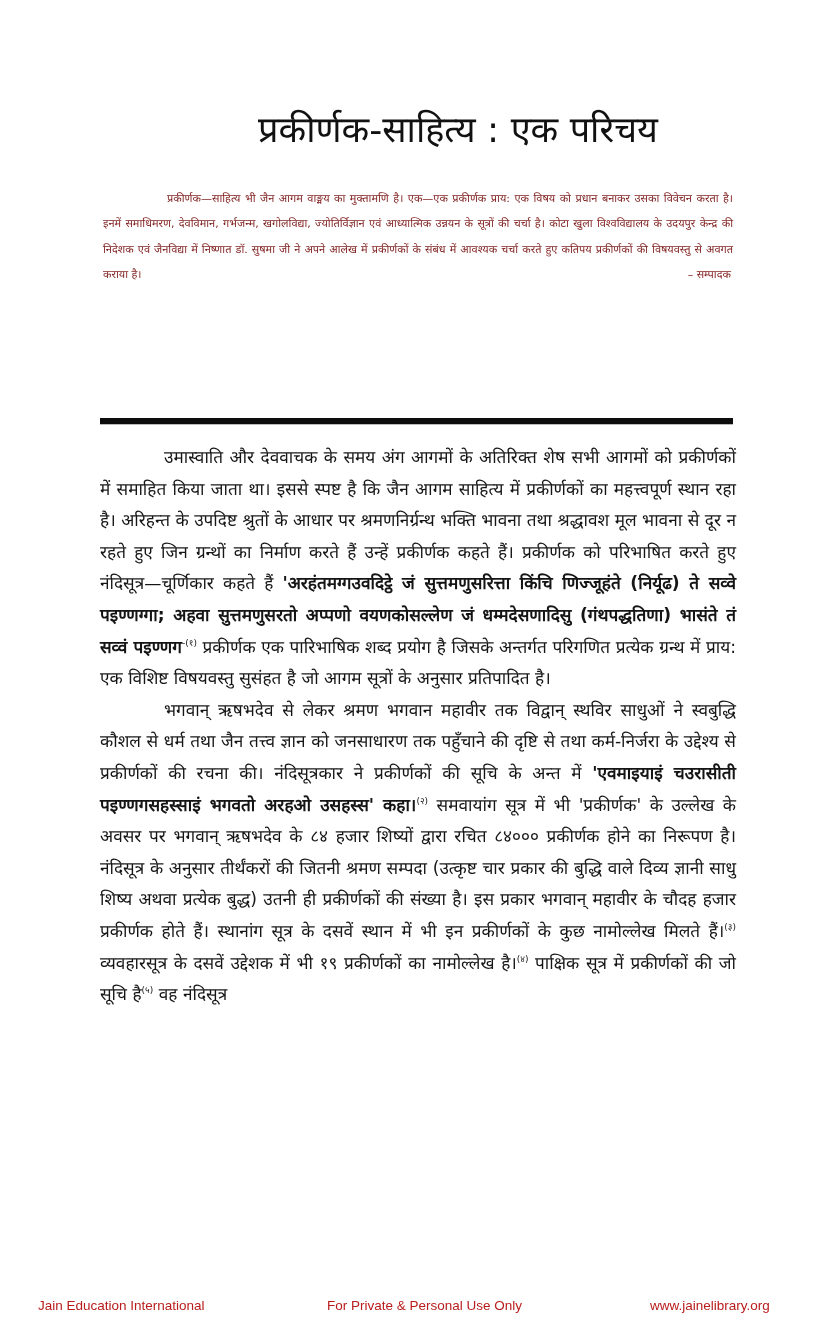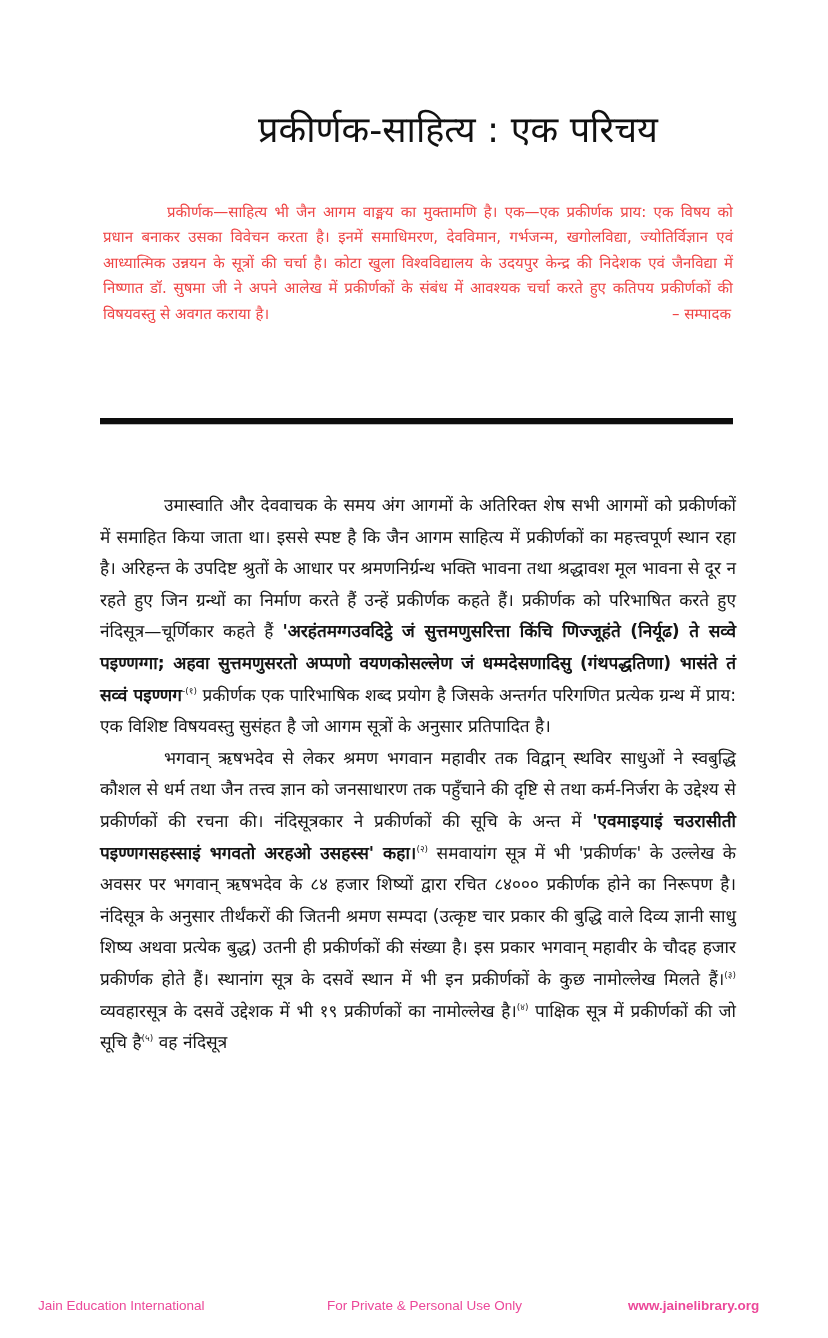--- a/index.html
+++ b/index.html
@@ -39,27 +39,27 @@
       top: 128px;
       left: 0;
       width: 828px;
       text-align: center;
       font-size: 22px;
       line-height: 30px;
       color: #111;
     }
     .intro {
       position: absolute;
-      top: 200px;
+      top: 186px;
       left: 103px;
       width: 630px;
-      font-size: 15px;
+      font-size: 11px;
       line-height: 25.4px;
       text-align: justify;
-      color: #ef4444;
+      color: #7f1d1d;
     }
     .intro .indent {
       display: inline-block;
       width: 64px;
     }
     .intro .editor {
       float: right;
       font-weight: normal;
       margin-right: 2px;
     }
@@ -81,21 +81,20 @@
     }
     .body-text {
       position: absolute;
       top: 442px;
       left: 100px;
       width: 636px;
       font-size: 17.2px;
       line-height: 31.6px;
       text-align: justify;
       color: #151515;
-      margin-top: 48px;
     }
     .body-text p {
       margin: 0;
       text-indent: 64px;
     }
     .body-text .quote {
       font-weight: bold;
     }
     .fn {
       font-size: 9px;
@@ -104,29 +103,29 @@
       font-weight: normal;
     }
     .footer {
       position: absolute;
       top: 1298px;
       left: 0;
       width: 828px;
       height: 20px;
       font-family: "Liberation Sans", sans-serif;
       font-size: 13.5px;
-      color: #ec4899;
+      color: #b91c1c;
     }
     .footer span {
       position: absolute;
       top: 0;
     }
     .footer .f1 { left: 38px; }
     .footer .f2 { left: 327px; text-align: right; }
-    .footer .f3 { left: 628px; font-weight: bold; }
+    .footer .f3 { left: 650px; }
   </style>
 </head>
 <body>
 
 <div class="page">
 
   <h1 class="title">प्रकीर्णक-साहित्य : एक परिचय</h1>
 
   <div class="intro">
     <span class="indent"></span><span>प्रकीर्णक—साहित्य भी जैन आगम वाङ्मय का मुक्तामणि है। एक—एक प्रकीर्णक प्राय: एक विषय को प्रधान बनाकर उसका विवेचन करता है। इनमें समाधिमरण, देवविमान, गर्भजन्म, खगोलविद्या, ज्योतिर्विज्ञान एवं आध्यात्मिक उन्नयन के सूत्रों की चर्चा है। कोटा खुला विश्वविद्यालय के उदयपुर केन्द्र की निदेशक एवं जैनविद्या में निष्णात डॉ. सुषमा जी ने अपने आलेख में प्रकीर्णकों के संबंध में आवश्यक चर्चा करते हुए कतिपय प्रकीर्णकों की विषयवस्तु से अवगत कराया है।</span>

